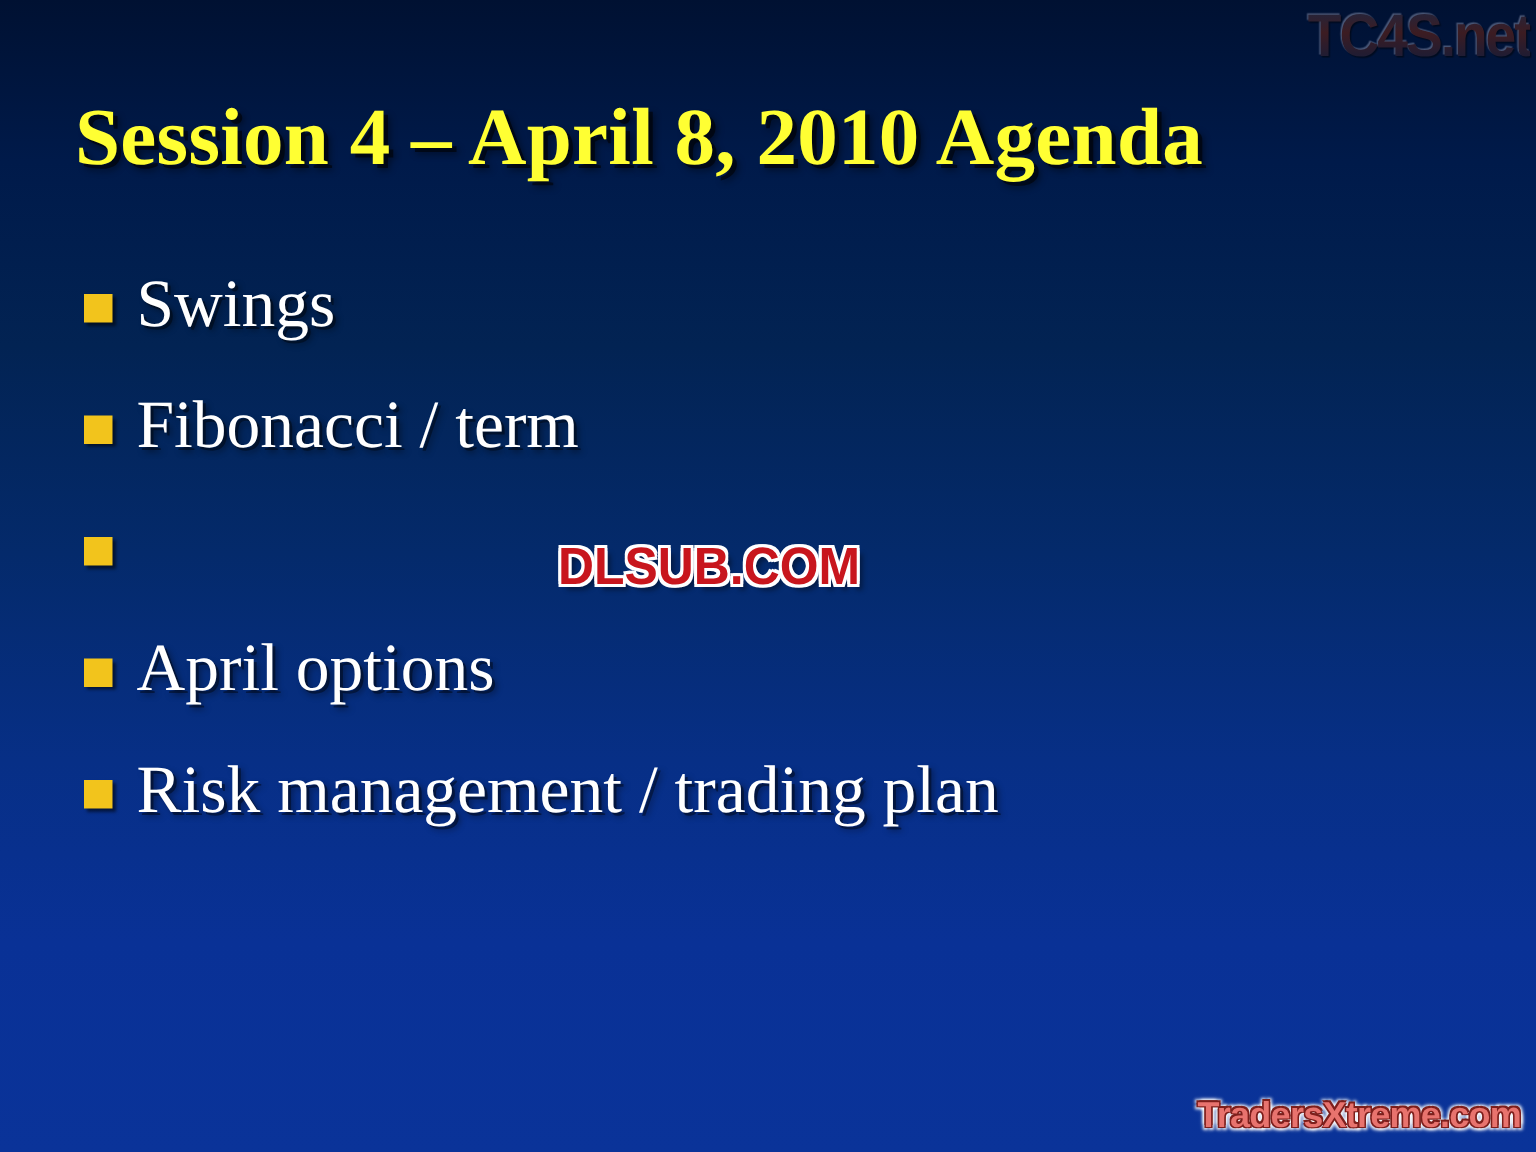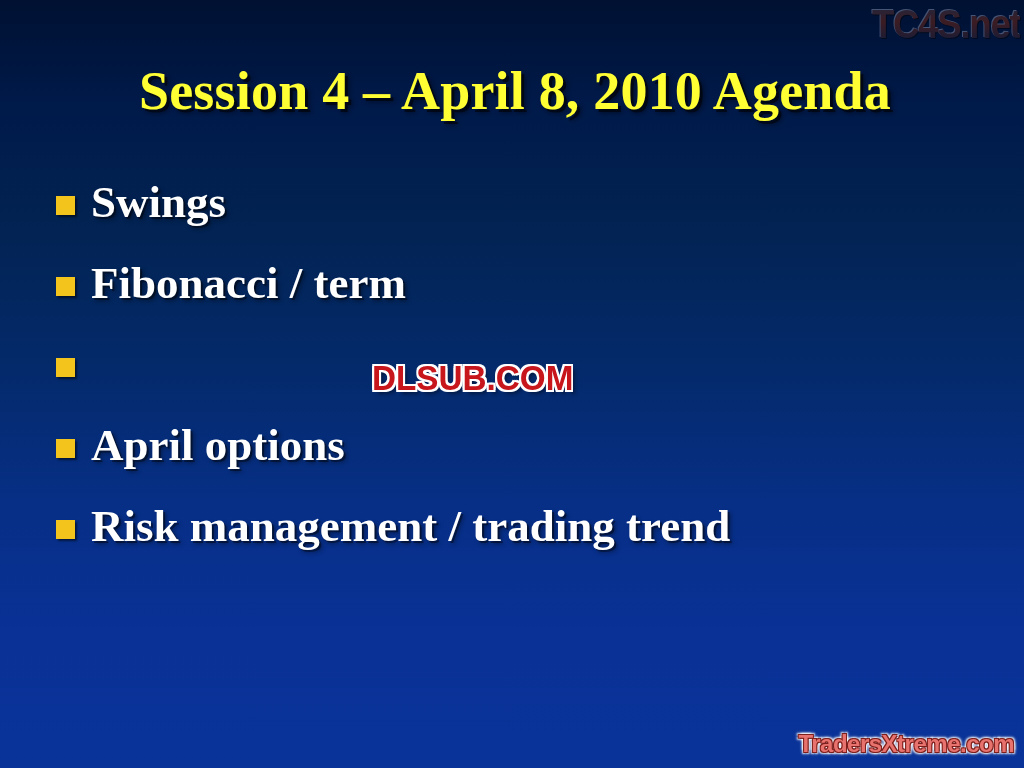--- a/index.html
+++ b/index.html
@@ -34,21 +34,20 @@
     font-family: "Liberation Serif", "DejaVu Serif", serif;
     font-weight: bold;
     font-size: 54px;
     line-height: 62px;
     color: #ffff33;
     letter-spacing: 0.2px;
     text-shadow:
        3px 3px 0px rgba(0,0,0,0.55),
        4px 4px 5px rgba(0,0,0,0.45);
     white-space: nowrap;
-    text-align: center;
   }
 
   
   #bullet-list {
     position: absolute;
     left: 56px;
     top: 176px;
     width: 930px;
     list-style: none;
     margin: 0;
@@ -67,21 +66,21 @@
     height: 19px;
     margin-top: 20px;
     margin-right: 16px;
     background: #f2c41c;
     box-shadow: 2px 2px 2px rgba(0,0,0,0.55);
   }
 
   .bullet-text {
     flex: 1 1 auto;
     font-family: "Liberation Serif", "DejaVu Serif", serif;
-    font-weight: bold;
+    font-weight: normal;
     font-size: 45px;
     line-height: 52px;
     color: #ffffff;
     text-shadow:
        2px 2px 0px rgba(0,0,0,0.40),
        3px 3px 4px rgba(0,0,0,0.40);
     white-space: nowrap;
   }
 
   
@@ -176,21 +175,21 @@
     </li>
 
 
     <li class="bullet-row">
       <span class="bullet-marker"></span>
       <span class="bullet-text">April options</span>
     </li>
 
     <li class="bullet-row">
       <span class="bullet-marker"></span>
-      <span class="bullet-text">Risk management / trading trend</span>
+      <span class="bullet-text">Risk management / trading plan</span>
     </li>
 
   </ul>
 
   <div class="watermark" id="watermark-topright">TC4S.net</div>
 
   <div class="watermark" id="watermark-center">DLSUB.COM</div>
 
   <div class="watermark" id="watermark-bottomright">TradersXtreme.com</div>
 

